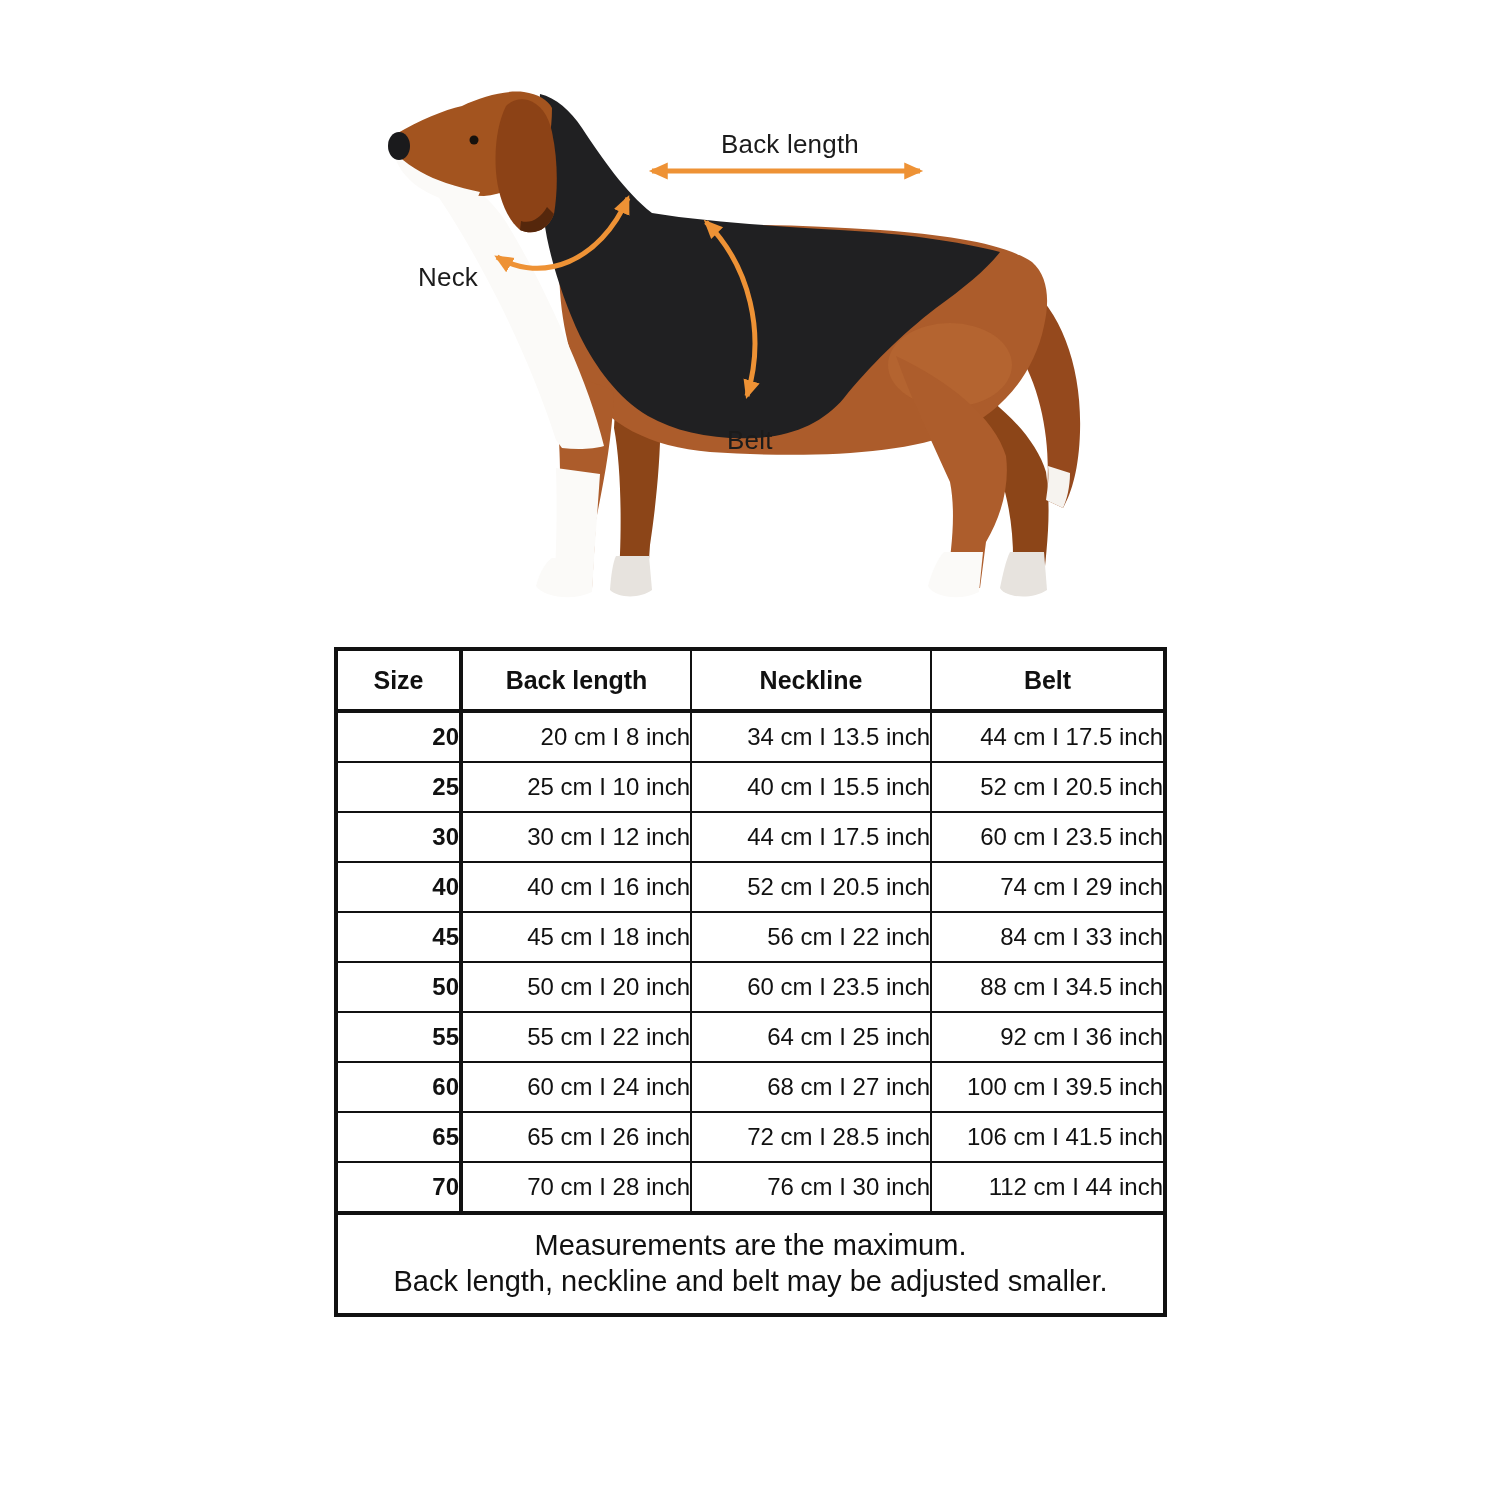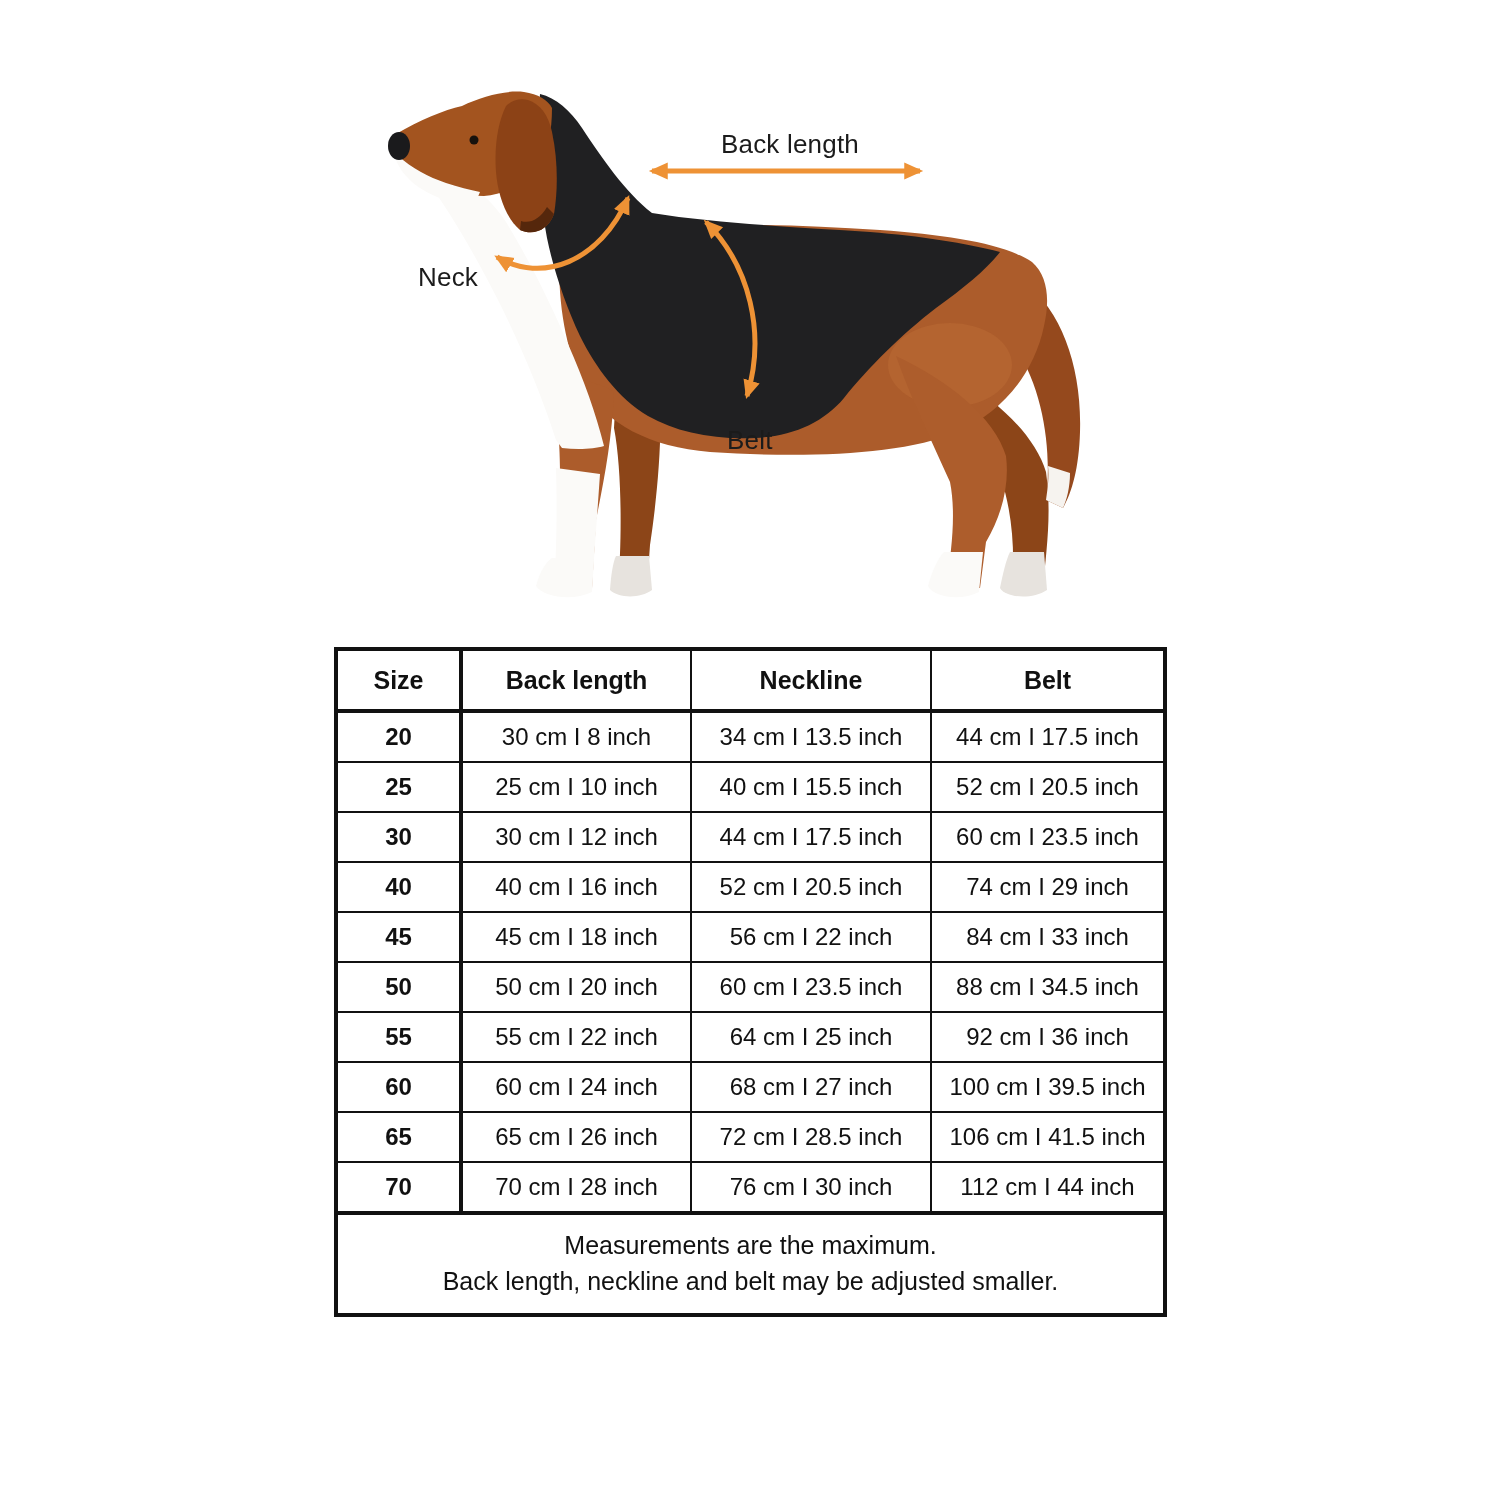--- a/index.html
+++ b/index.html
@@ -26,29 +26,29 @@
   .size-table col.c-back{width:230px;}
   .size-table col.c-neck{width:240px;}
   .size-table col.c-belt{width:234px;}
   .size-table th{
     height:58px;font-size:25px;font-weight:bold;text-align:center;
     border-bottom:4px solid #111;border-right:2px solid #111;padding:0;
   }
   .size-table th:first-child{border-right:4px solid #111;}
   .size-table th:last-child{border-right:none;}
   .size-table td{
-    height:48px;font-size:24px;text-align:center;vertical-align:middle;
+    height:48px;font-size:24px;text-align:right;vertical-align:middle;
     border-top:2px solid #111;border-right:2px solid #111;padding:0;
   }
   .size-table td.size{font-weight:bold;border-right:4px solid #111;}
   .size-table td:last-child{border-right:none;}
   .size-table tbody tr:first-child td{border-top:none;}
   .size-table td.footnote{
     border-top:4px solid #111;border-right:none;height:auto;
-    padding:12px 10px 14px 10px;font-size:25px;line-height:36px;text-align:center;
+    padding:12px 10px 14px 10px;font-size:29px;line-height:36px;text-align:center;
   }
 </style>
 </head>
 <body>
 
 <div class="canvas">
 
   <svg class="dog-art" width="1500" height="660" viewBox="0 0 1500 660" aria-hidden="true">
     <defs>
       <marker id="ah" viewBox="0 0 10 10" refX="7.5" refY="5" markerWidth="4.2" markerHeight="4.2" orient="auto-start-reverse">
@@ -112,21 +112,21 @@
       <tr>
         <th>Size</th>
         <th>Back length</th>
         <th>Neckline</th>
         <th>Belt</th>
       </tr>
     </thead>
     <tbody>
         <tr>
           <td class="size">20</td>
-          <td>30 cm I 8 inch</td>
+          <td>20 cm I 8 inch</td>
           <td>34 cm I 13.5 inch</td>
           <td>44 cm I 17.5 inch</td>
         </tr>
         <tr>
           <td class="size">25</td>
           <td>25 cm I 10 inch</td>
           <td>40 cm I 15.5 inch</td>
           <td>52 cm I 20.5 inch</td>
         </tr>
         <tr>

